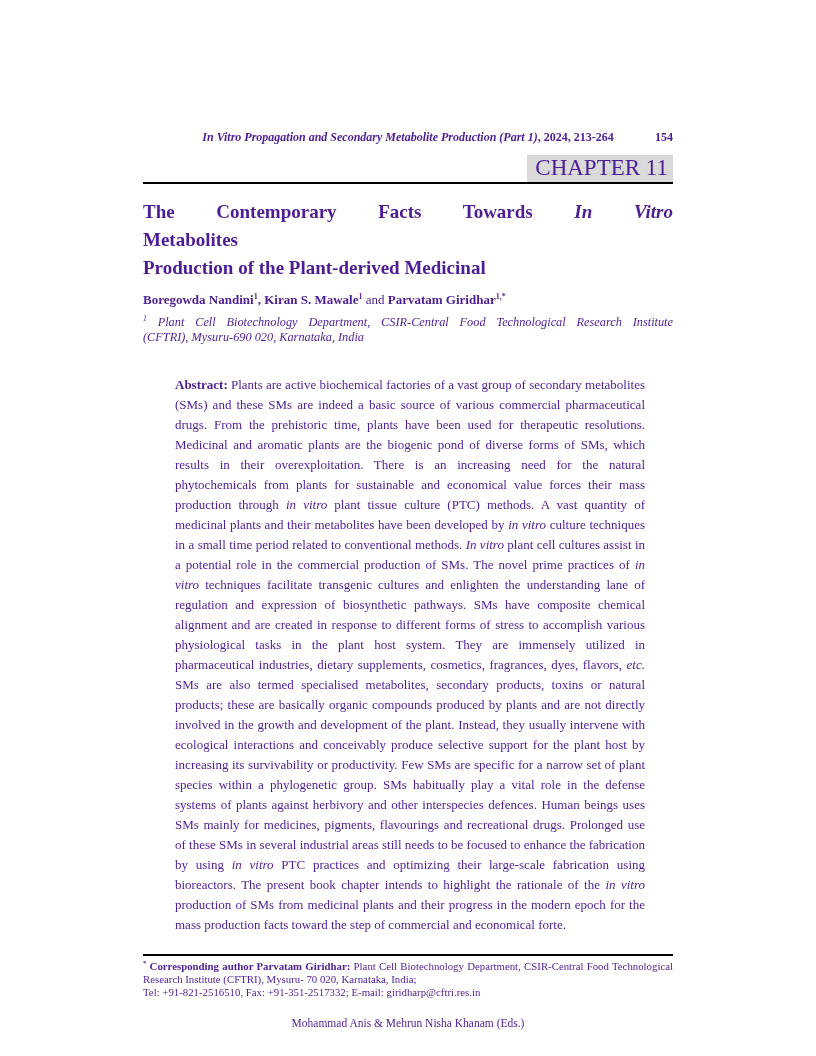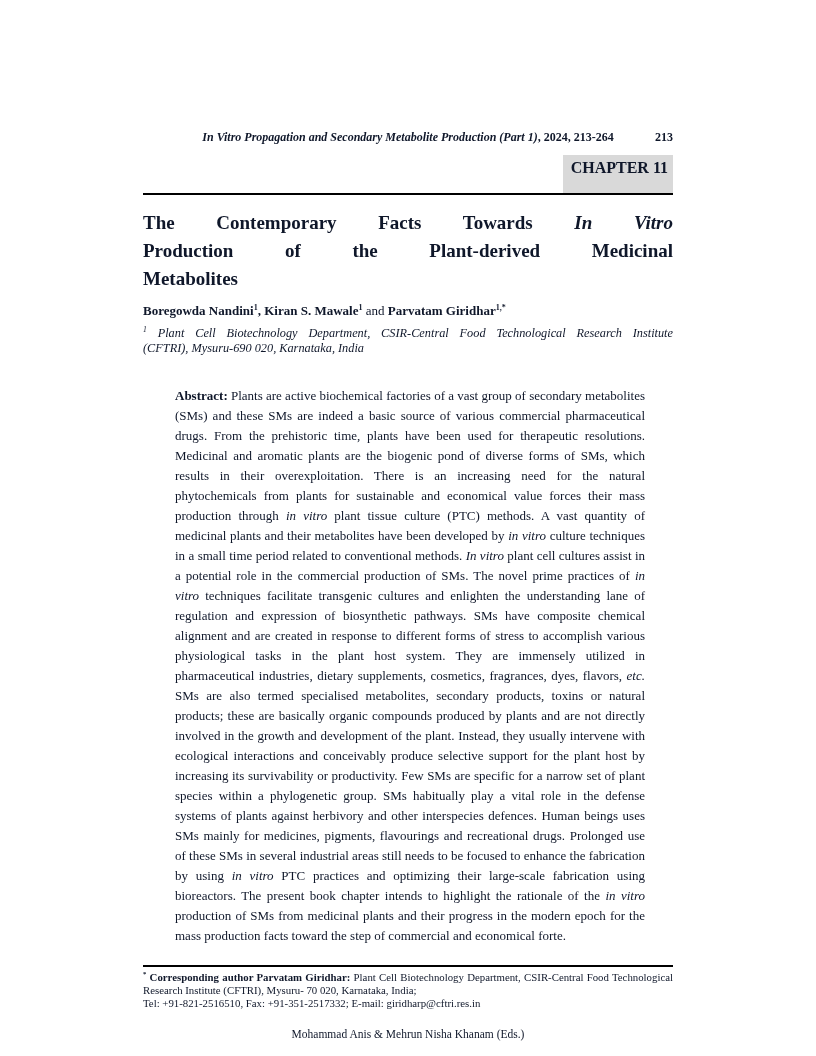--- a/index.html
+++ b/index.html
@@ -1,31 +1,31 @@
 <!DOCTYPE html>
 <html><head>
 <meta charset="utf-8">
 <style>
   html,body { margin:0; padding:0; background:#ffffff; }
   .page {
     position:relative; width:796px; height:1056px; background:#ffffff;
-    font-family:"Liberation Serif", serif; color:#0f172a; overflow:hidden;
+    font-family:"Liberation Serif", serif; color:#4c1d95; overflow:hidden;
   }
   .col { position:absolute; left:143px; top:0; width:530px; }
 
   .running-header {
     margin-top:130px; position:relative; text-align:center;
     font-size:12px; font-weight:bold; line-height:14px;
   }
   .running-header .page-number { position:absolute; right:0; top:0; }
 
   .chapter-row { margin-top:11px; text-align:right; border-bottom:2px solid #000; }
   .chapter-badge {
-    display:inline-block; background:#d9d9d9; font-weight:bold;
-    font-size:16px; line-height:24px; padding:1px 5px 13px 8px;
+    display:inline-block; background:#d9d9d9; font-weight:normal;
+    font-size:23px; line-height:24px; padding:1px 5px 2px 8px;
     vertical-align:bottom;
   }
 
   .title { margin-top:14px; font-size:19px; line-height:28px; font-weight:bold; }
   .title .line { text-align:justify; text-align-last:justify; }
   .title .line:last-child { text-align-last:left; }
 
   .authors { margin-top:10px; font-size:13px; line-height:16px; }
 
   .affiliation { margin-top:7px; font-size:12.3px; line-height:15px; font-style:italic;font-family:Liberation Serif, serif; }
@@ -45,31 +45,31 @@
   sup { font-size:0.62em; vertical-align:super; line-height:0; }
 </style>
 </head>
 <body>
 
 <div class="page">
   <div class="col">
 
     <div class="running-header">
       <span><span style="font-style: italic;">In Vitro Propagation and Secondary Metabolite Production (Part 1)</span><span>, 2024, 213-264</span></span>
-      <span class="page-number">213</span>
+      <span class="page-number">154</span>
     </div>
 
     <div class="chapter-row">
       <span class="chapter-badge">CHAPTER 11</span>
     </div>
 
     <h1 class="title" style="margin-bottom:0;">
         <div class="line"><span>The Contemporary Facts Towards </span><span style="font-style: italic;">In Vitro</span></div>
+        <div class="line"><span>Metabolites</span></div>
         <div class="line"><span>Production of the Plant-derived Medicinal</span></div>
-        <div class="line"><span>Metabolites</span></div>
       </h1>
 
     <div class="authors"><span style="font-weight: bold;">Boregowda Nandini</span><sup style="font-weight: bold;">1</sup><span style="font-weight: bold;">, </span><span style="font-weight: bold;">Kiran S. Mawale</span><sup style="font-weight: bold;">1</sup><span> and </span><span style="font-weight: bold;">Parvatam Giridhar</span><sup style="font-weight: bold;">1,*</sup></div>
 
     <div class="affiliation">
         <div class="line"><sup>1</sup><span> Plant Cell Biotechnology Department, CSIR-Central Food Technological Research Institute</span></div>
         <div class="line"><span>(CFTRI), Mysuru-690 020, Karnataka, India</span></div>
       </div>
 
     <p class="abstract"><span style="font-weight: bold;">Abstract: </span><span>Plants are active biochemical factories of a vast group of secondary metabolites (SMs) and these SMs are indeed a basic source of various commercial pharmaceutical drugs. From the prehistoric time, plants have been used for therapeutic resolutions. Medicinal and aromatic plants are the biogenic pond of diverse forms of SMs, which results in their overexploitation. There is an increasing need for the natural phytochemicals from plants for sustainable and economical value forces their mass production through </span><span style="font-style: italic;">in vitro</span><span> plant tissue culture (PTC) methods. A vast quantity of medicinal plants and their metabolites have been developed by </span><span style="font-style: italic;">in vitro</span><span> culture techniques in a small time period related to conventional methods. </span><span style="font-style: italic;">In vitro</span><span> plant cell cultures assist in a potential role in the commercial production of SMs. The novel prime practices of </span><span style="font-style: italic;">in vitro</span><span> techniques facilitate transgenic cultures and enlighten the understanding lane of regulation and expression of biosynthetic pathways. SMs have composite chemical alignment and are created in response to different forms of stress to accomplish various physiological tasks in the plant host system. They are immensely utilized in pharmaceutical industries, dietary supplements, cosmetics, fragrances, dyes, flavors, </span><span style="font-style: italic;">etc.</span><span> SMs are also termed specialised metabolites, secondary products, toxins or natural products; these are basically organic compounds produced by plants and are not directly involved in the growth and development of the plant. Instead, they usually intervene with ecological interactions and conceivably produce selective support for the plant host by increasing its survivability or productivity. Few SMs are specific for a narrow set of plant species within a phylogenetic group. SMs habitually play a vital role in the defense systems of plants against herbivory and other interspecies defences. Human beings uses SMs mainly for medicines, pigments, flavourings and recreational drugs. Prolonged use of these SMs in several industrial areas still needs to be focused to enhance the fabrication by using </span><span style="font-style: italic;">in vitro</span><span> PTC practices and optimizing their large-scale fabrication using bioreactors. The present book chapter intends to highlight the rationale of the </span><span style="font-style: italic;">in vitro</span><span> production of SMs from medicinal plants and their progress in the modern epoch for the mass production facts toward the step of commercial and economical forte.</span></p>

